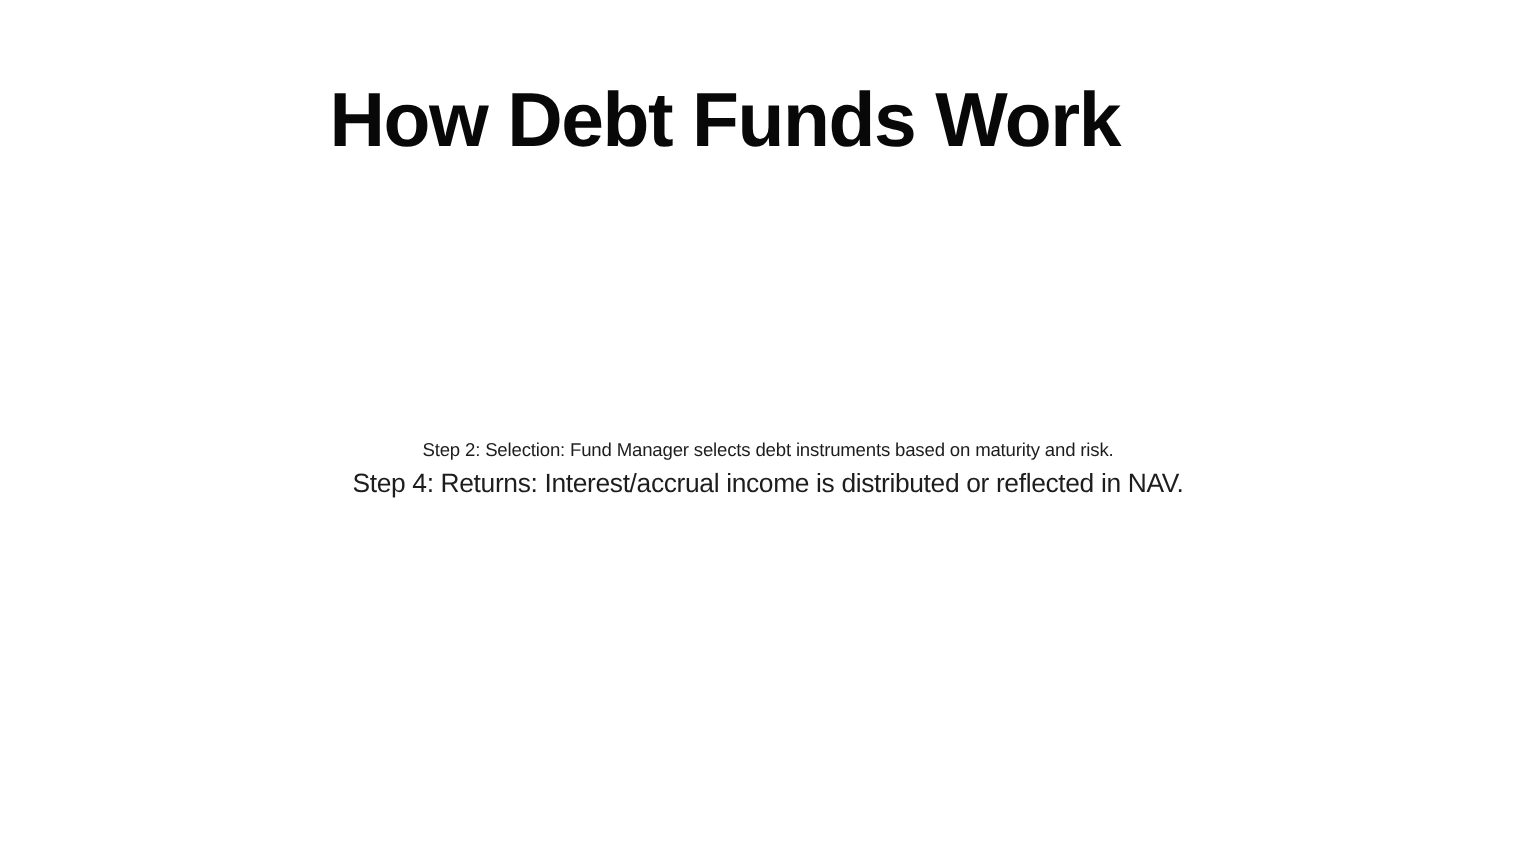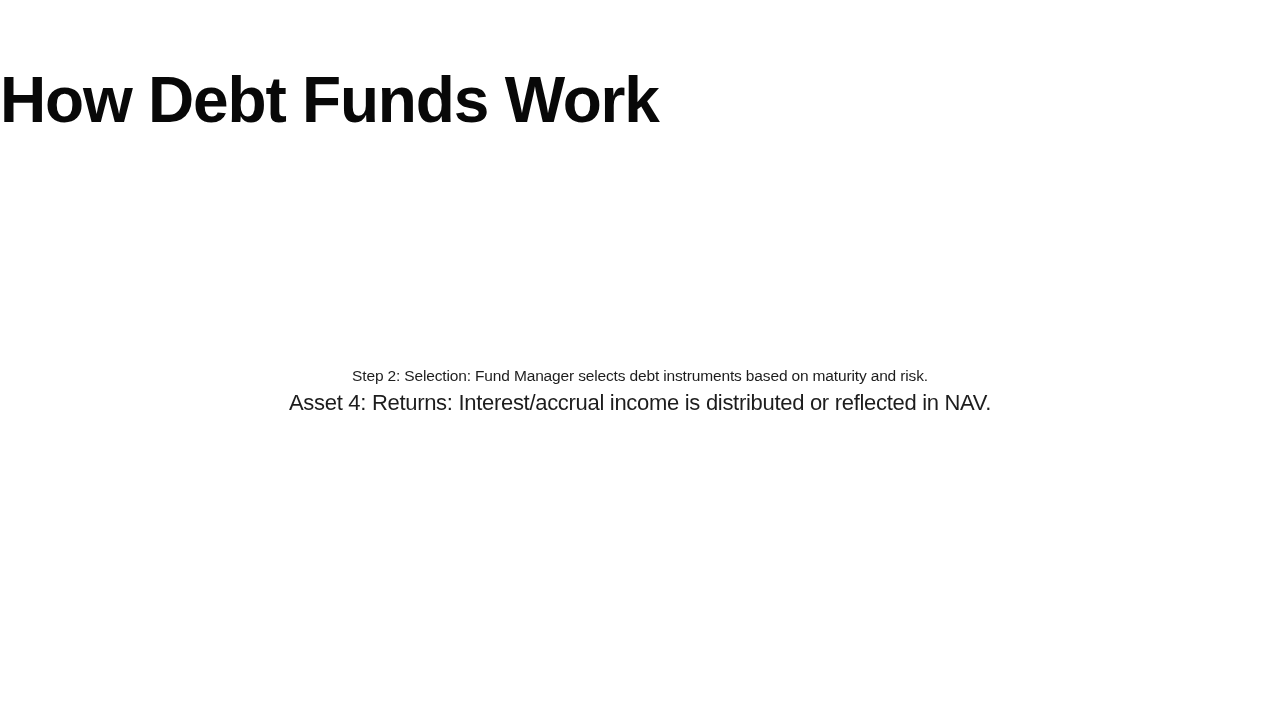--- a/index.html
+++ b/index.html
@@ -21,21 +21,21 @@
     height: 720px;
     background: #ffffff;
   }
 
   
   #slide-title {
     position: absolute;
     left: 0;
     top: 62px;
     width: 1208px;
-    text-align: left;
+    text-align: center;
     font-size: 64px;
     font-weight: 700;
     letter-spacing: -1.2px;
     line-height: 76px;
     color: #080808;
     white-space: nowrap;
     z-index: 2;
   }
 
   
@@ -98,17 +98,17 @@
 </style>
 </head>
 <body>
 
 <div id="slide">
 
   <div id="slide-title">How Debt Funds Work</div>
 
   <div id="step-lines">
     <div class="step-line step-small">Step 2: Selection: Fund Manager selects debt instruments based on maturity and risk.</div>
-    <div class="step-line step-large">Asset 4: Returns: Interest/accrual income is distributed or reflected in NAV.</div>
+    <div class="step-line step-large">Step 4: Returns: Interest/accrual income is distributed or reflected in NAV.</div>
   </div>
 
 
 </div>
 
 </body></html>

